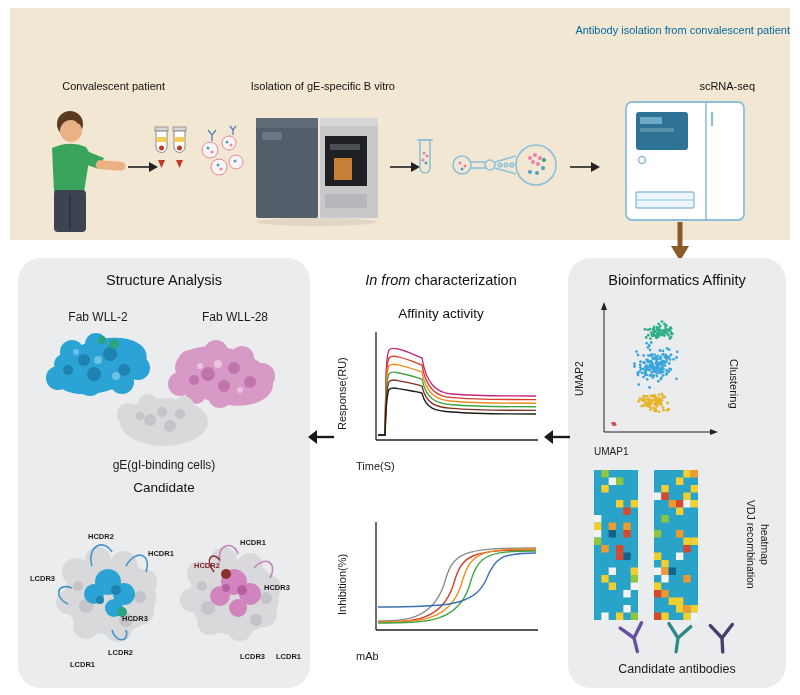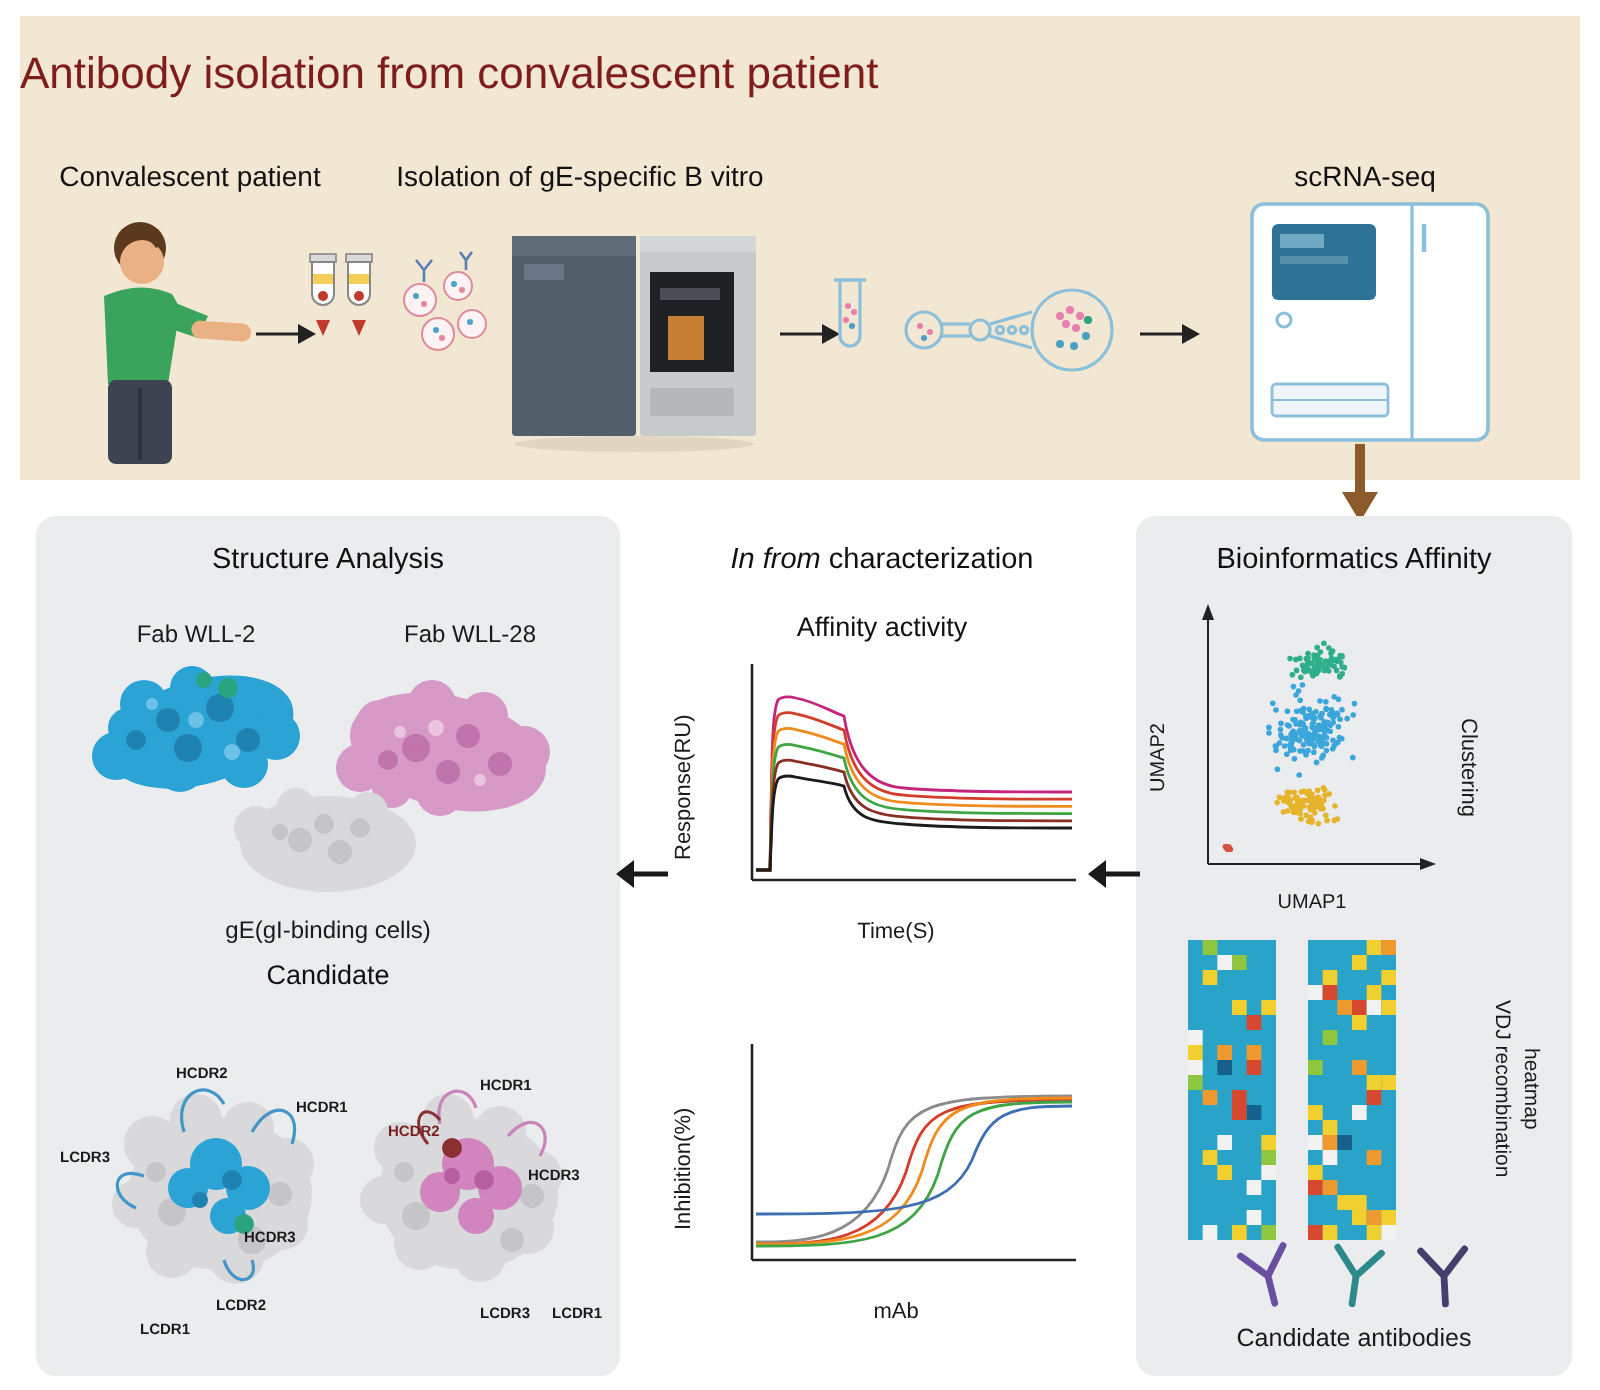--- a/index.html
+++ b/index.html
@@ -5,32 +5,32 @@
   :root{
     --top-bg:#f2e7d2; --card-bg:#ebecee; --ink:#1a1a1a; --arrow-brown:#8a5a2b;
     --fab-blue:#2ba3d4; --fab-pink:#d79ac6; --blob-gray:#d9d9dc; --heat-base:#2aa3c8;
     --machine-blue:#8cc0da;
   }
   *{margin:0;padding:0;box-sizing:border-box}
   html,body{width:800px;height:695px;background:#fff;font-family:"Liberation Sans","DejaVu Sans",sans-serif;color:var(--ink)}
   .canvas{position:absolute;left:0;top:0;width:800px;height:695px;overflow:hidden}
   .abs{position:absolute}
   .top-panel{position:absolute;left:10px;top:8px;width:780px;height:232px;background:var(--top-bg)}
-  .top-title{position:absolute;top:16px;left:0;width:100%;text-align:left;font-size:22px;color:#7f1d1d}
-  .step-label{position:absolute;top:72px;text-align:center;font-size:14px;color:#111}
-  .card{position:absolute;background:var(--card-bg);border-radius:10px}
+  .top-title{position:absolute;top:16px;left:0;width:100%;text-align:right;font-size:11px;color:#0369a1}
+  .step-label{position:absolute;top:72px;text-align:right;font-size:11px;color:#111}
+  .card{position:absolute;background:var(--card-bg);border-radius:23px}
   .mid{position:absolute;left:330px;top:258px;width:222px;height:430px}
   .panel-title{position:absolute;top:14px;left:0;width:100%;text-align:center;font-size:14.5px;color:#111}
   .sub-title{position:absolute;left:0;width:100%;text-align:center;font-size:13.5px;color:#111}
   .fab-label{position:absolute;font-size:12px;text-align:center}
   .antigen-label{position:absolute;left:0;width:100%;text-align:center;font-size:12px}
   .cdr{position:absolute;font-size:7.5px;font-weight:bold;color:#1a1a1a;white-space:nowrap}
   .cdr-red{color:#7a1f1f}
   .ylab{position:absolute;writing-mode:vertical-rl;transform:rotate(180deg);font-size:11px;text-align:center;width:14px}
-  .xlab{position:absolute;text-align:center;font-size:11px}
+  .xlab{position:absolute;font-size:11px}
   .vside{position:absolute;writing-mode:vertical-rl;font-size:11px;text-align:center}
   .vside-lr{position:absolute;writing-mode:vertical-lr;font-size:10.5px;line-height:1.35;text-align:center}
   .cap-label{position:absolute;left:0;width:100%;text-align:center;font-size:12.5px}
   .axis{stroke:#222;stroke-width:1.3}
   .g-gray{fill:var(--blob-gray)}
   .g-blue{fill:var(--fab-blue)}
   .g-pinkblob{fill:var(--fab-pink)}
   .g-pink{fill:#d184bd}
   .loops-blue{stroke:#4596c8;fill:none;stroke-width:1.6}
   .loops-pink{stroke:#c883b8;fill:none;stroke-width:1.6}

